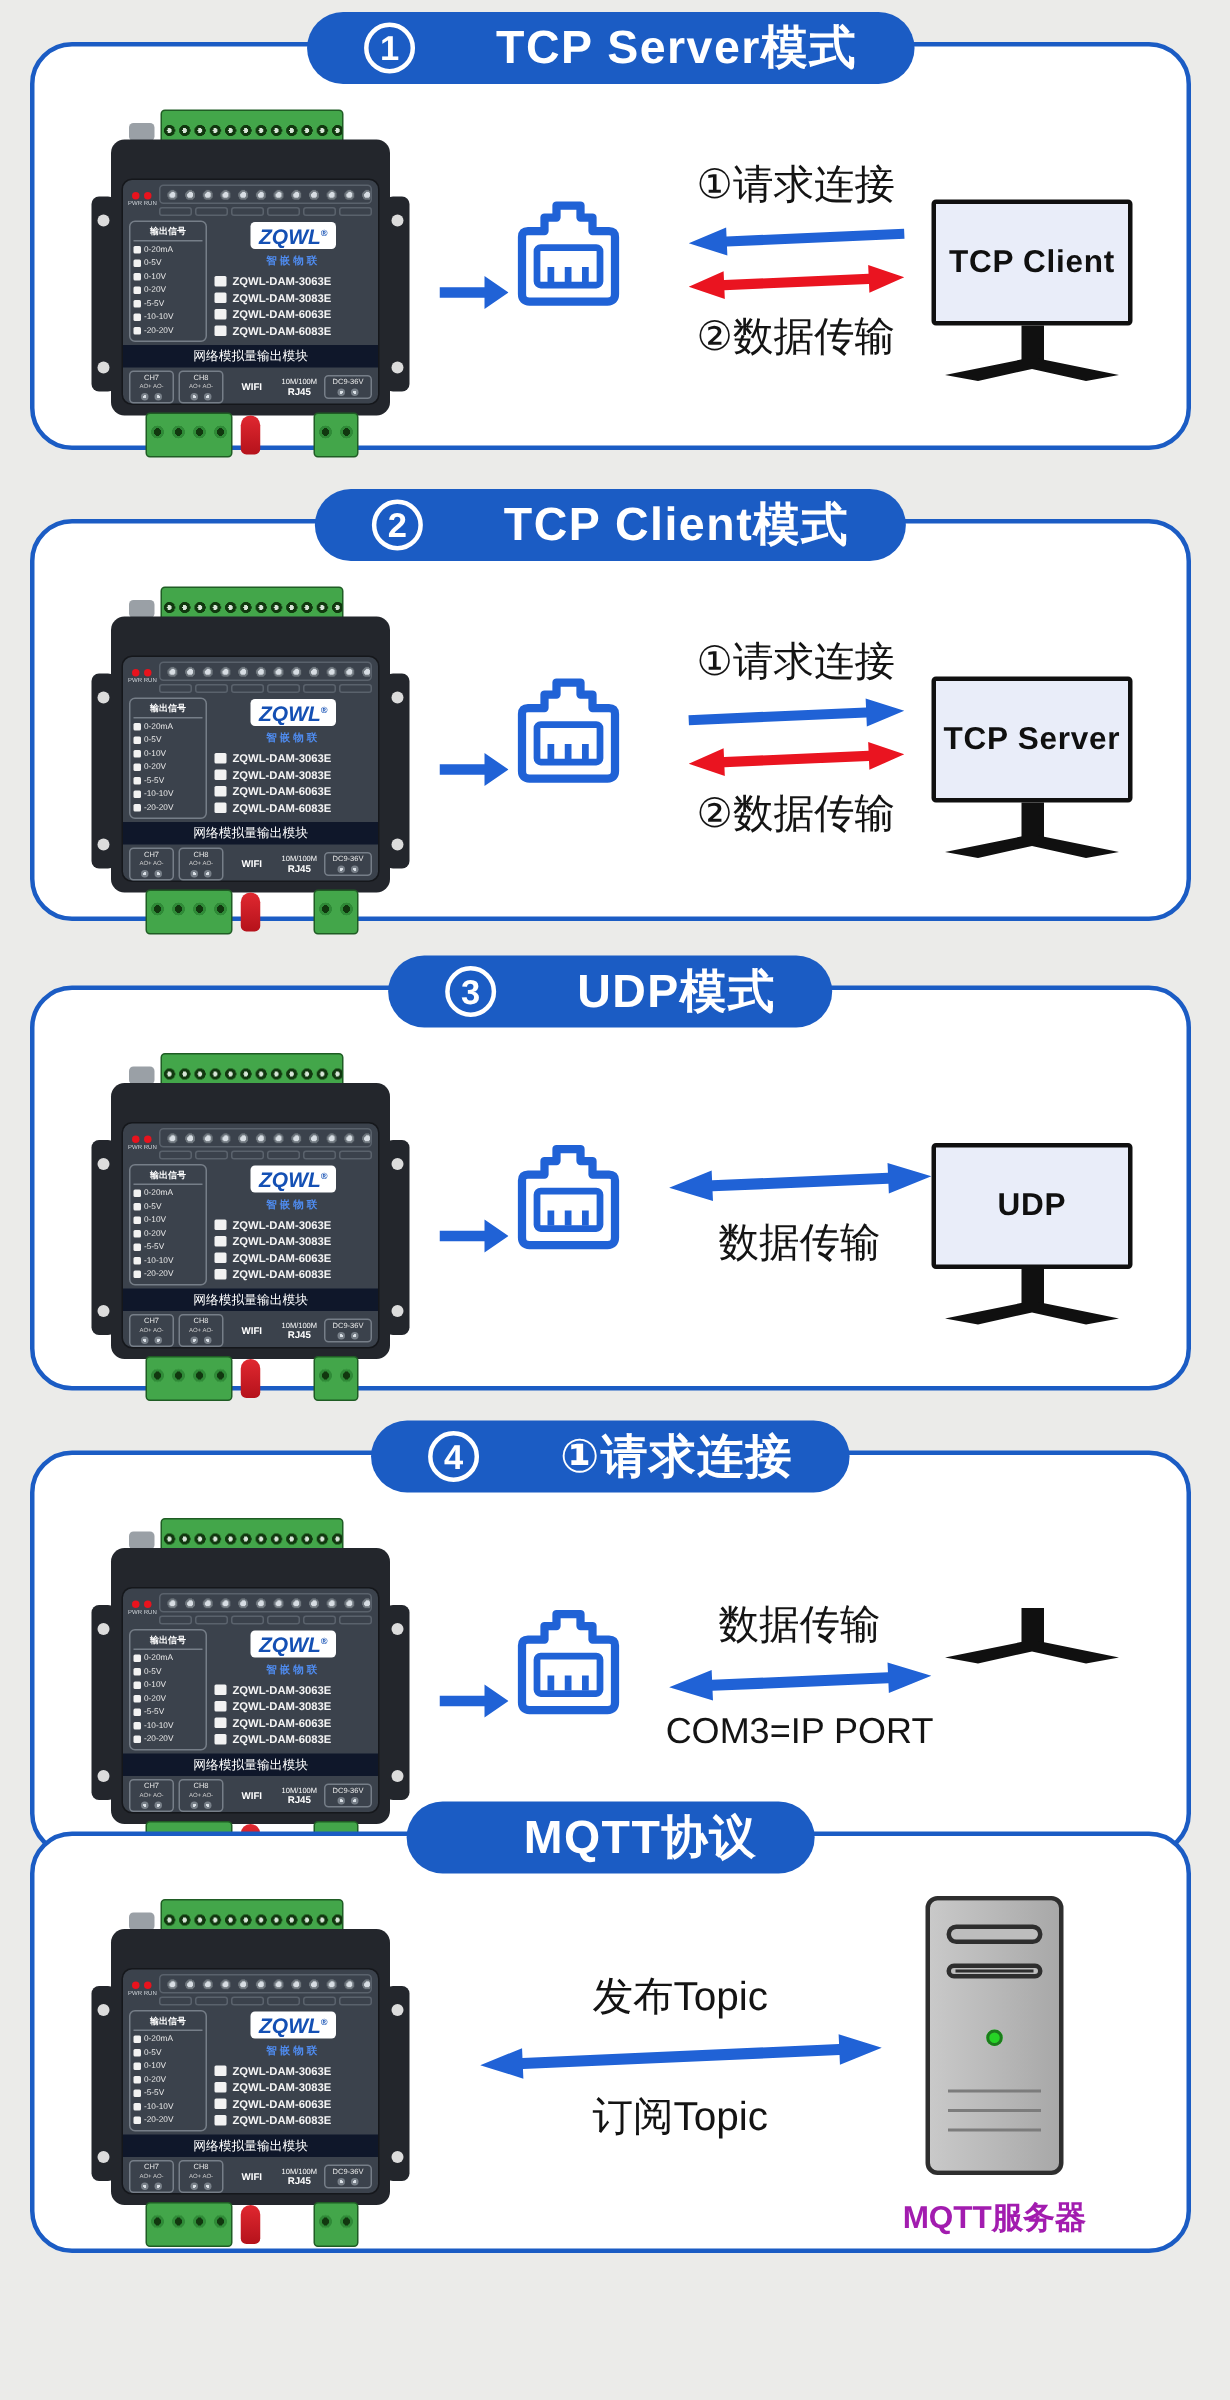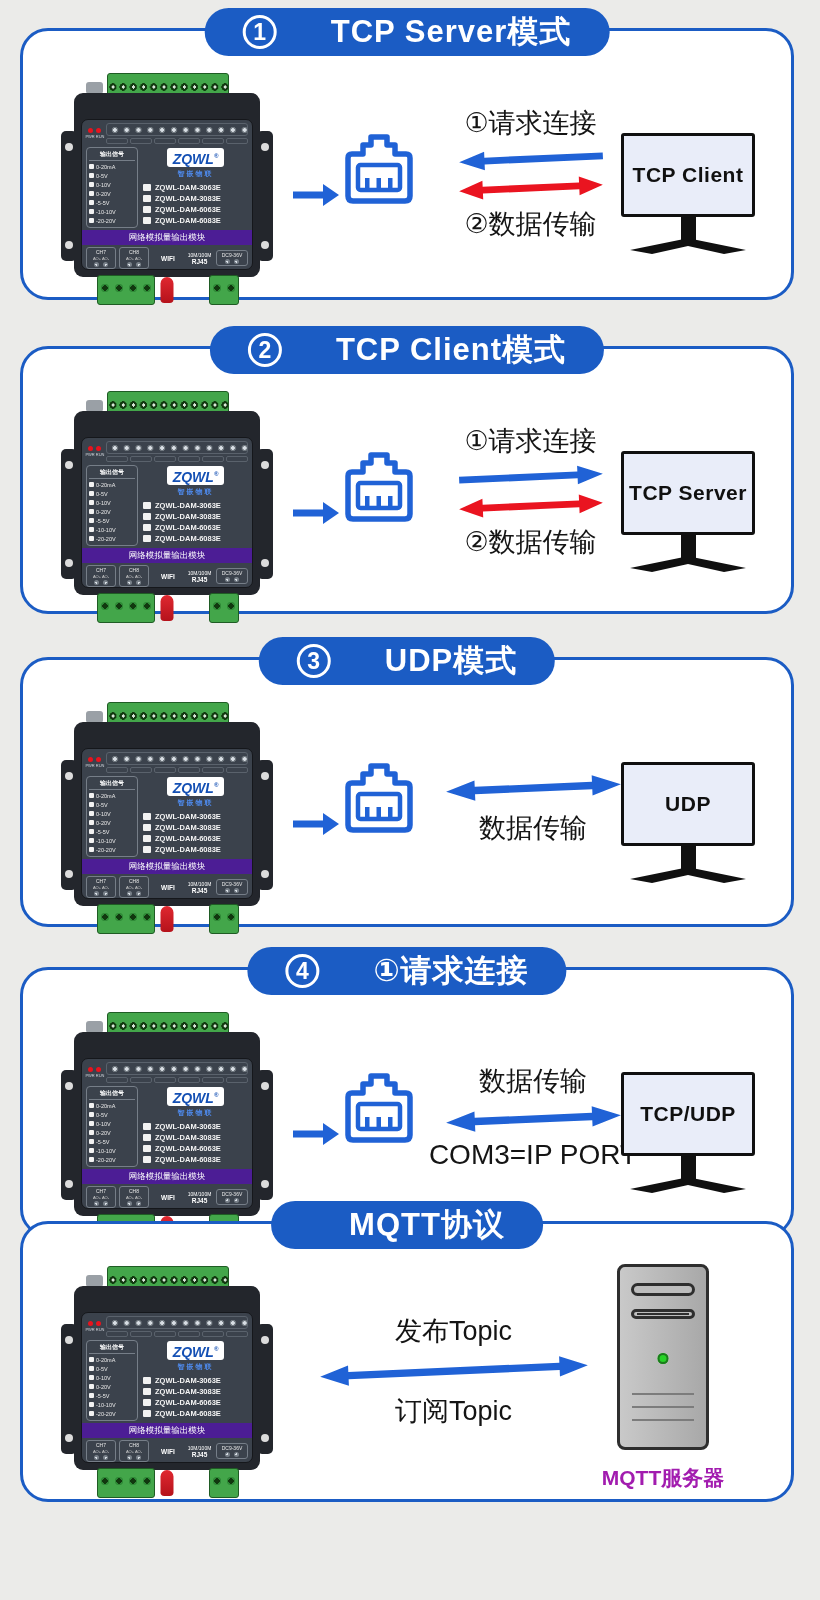--- a/index.html
+++ b/index.html
@@ -16,21 +16,21 @@
         display:flex;align-items:center;gap:14px;padding:0 38px;white-space:nowrap;}
   .pill-num{width:34px;height:34px;border:3px solid #fff;border-radius:50%;flex:none;
             display:flex;align-items:center;justify-content:center;
             font-size:23px;font-weight:bold;}
   .pill-text{font-size:31px;font-weight:bold;letter-spacing:1px;margin-left:40px;}
 
   
   .midcol{position:absolute;display:flex;flex-direction:column;
           align-items:center;justify-content:center;}
   .mid-text{font-size:27px;color:#141414;font-weight:500;white-space:nowrap;}
-  .mid-text.small{font-size:28px;}
+  .mid-text.small{font-size:24px;}
   .arr{display:block;}
   .tilt{transform:rotate(-2.5deg);}
   .f-blue{fill:var(--arrow-blue);} .f-red{fill:var(--arrow-red);}
   .flip{transform:rotate(-2.5deg) scaleX(-1);}
 
   
   .conn{position:absolute;}
   .rj45{position:absolute;}
   .rj45 .st{fill:none;stroke:var(--arrow-blue);stroke-width:5.5;stroke-linejoin:round;}
   .rj45 .st2{fill:none;stroke:var(--arrow-blue);stroke-width:4.5;stroke-linejoin:round;}
@@ -92,21 +92,21 @@
   .sigrow span{font-size:6px;color:#e9e9e9;transform:scale(.92);transform-origin:left;white-space:nowrap;}
   .rightcol{flex:1;display:flex;flex-direction:column;}
   .logo{align-self:center;text-align:center;margin:1px 0 3px;}
   .logo-box{display:inline-block;background:#fff;border-radius:3px;padding:0 6px;
             font-weight:bold;font-style:italic;font-size:14px;line-height:16px;color:#1450b4;}
   .logo-box sup{font-size:6px;}
   .logo-sub{display:block;font-size:7px;color:#4f8cf0;font-weight:bold;letter-spacing:2px;margin-top:1px;}
   .modelrow{display:flex;align-items:center;gap:4px;height:11px;}
   .modelrow .msq{width:8px;height:7px;background:#f2f2f2;border-radius:1px;flex:none;}
   .modelrow span{font-size:7.5px;font-weight:bold;color:#f4f4f4;}
-  .dev-banner{margin:2px -4px 0;background:#4c1d95;color:#fff;font-size:8.5px;
+  .dev-banner{margin:2px -4px 0;background:#0f172a;color:#fff;font-size:8.5px;
               height:15px;line-height:15px;text-align:center;}
   .bottomrow{display:flex;align-items:center;margin-top:2px;gap:3px;}
   .chblk{width:30px;border:1px solid #767e88;border-radius:3px;text-align:center;padding:1px 0;}
   .chlab{font-size:5px;color:#e8e8e8;display:block;}
   .aolab{font-size:5px;color:#cfcfcf;display:block;transform:scale(.8);white-space:nowrap;}
   .chscrews{display:flex;justify-content:center;gap:4px;margin-top:1px;}
   .chscrews i{width:5px;height:5px;border-radius:50%;
               background:radial-gradient(circle,#d9dfe5 0 1px,#788089 1px 2.5px);}
   .wifi{font-size:6.5px;color:#fff;font-weight:bold;margin-left:9px;}
   .rjlab{margin-left:10px;text-align:center;color:#fff;}
@@ -728,21 +728,20 @@
     <rect class="f-blue" x="51" y="51" width="4.5" height="10"></rect>
   </svg>
   <div class="midcol" style="left:415px;top:84px;width:190px;height:126px;gap:8px;">
     <div class="mid-text">数据传输</div>
     <svg class="arr tilt" width="175" height="24" viewBox="0 0 170 26" preserveAspectRatio="none">
       <polygon class="f-blue" points="0,13 28,2 28,9 142,9 142,2 170,13 142,24 142,17 28,17 28,24"></polygon>
     </svg>
     <div class="mid-text small">COM3=IP PORT</div>
   </div>
   <div class="monitor mon-pos">
-    <div class="mon-screen">TCP/UDP</div>
     <div class="mon-neck"></div>
     <svg class="mon-base" width="120" height="16" viewBox="0 0 120 16">
         <path fill="#101010" d="M56 0 L64 0 L118 11 L96 15 L60 7 L24 15 L2 11 Z"></path>
       </svg>
   </div>
 </section>
 
 <section class="panel" style="top:1221px;height:281px;">
   <div class="pill">
     <span class="pill-text">MQTT协议</span>

